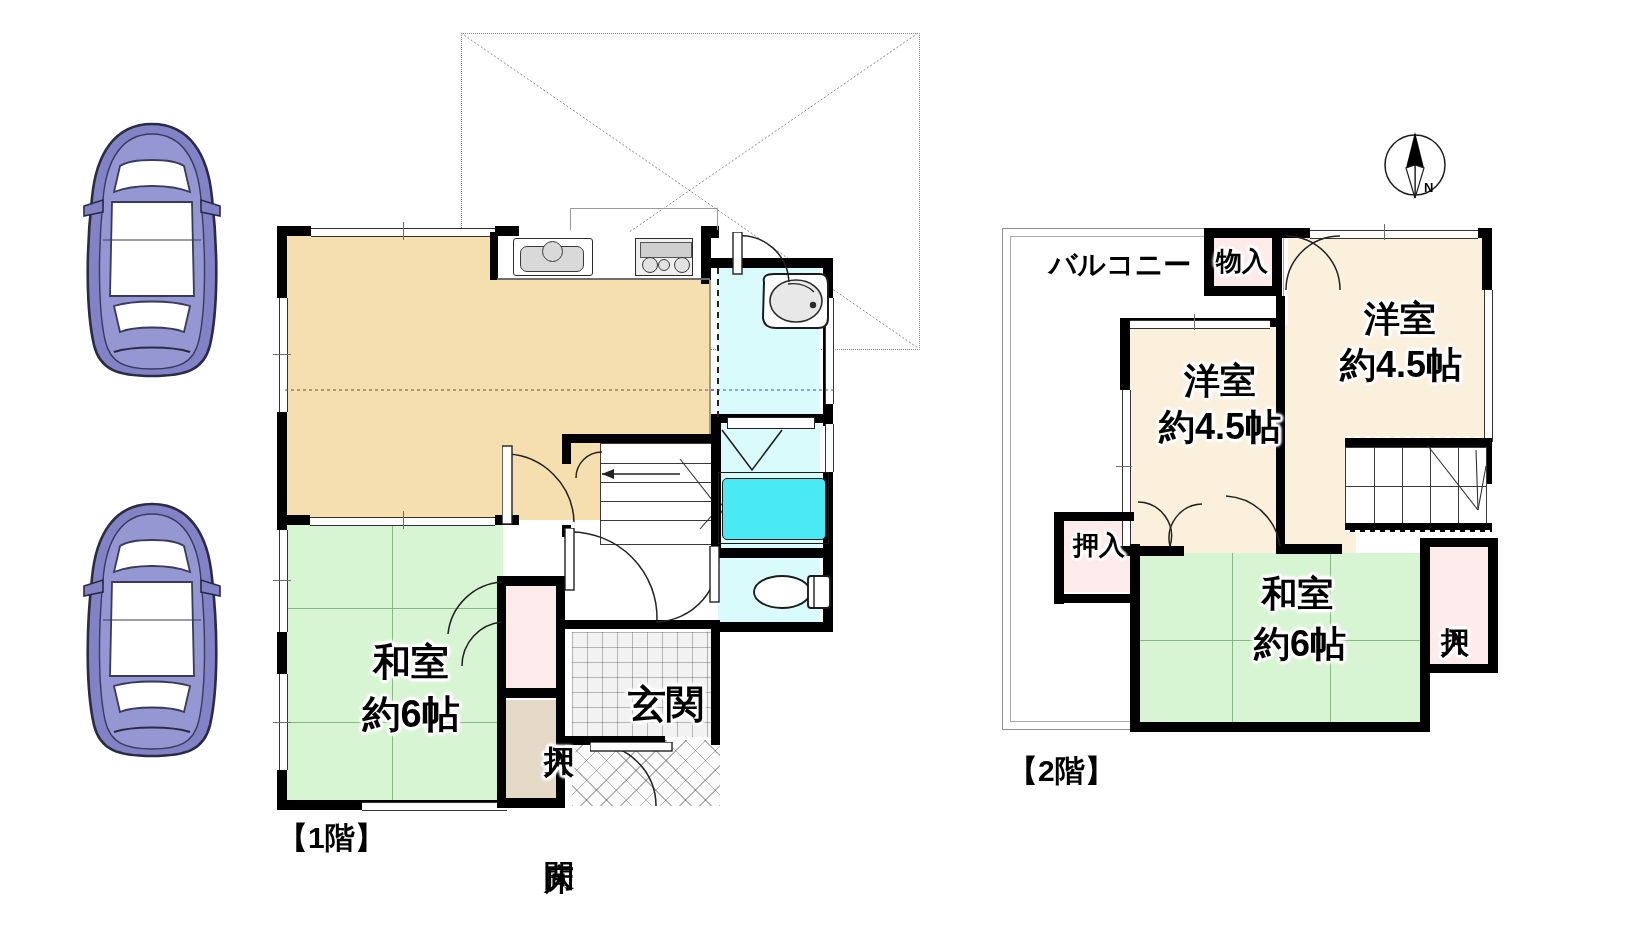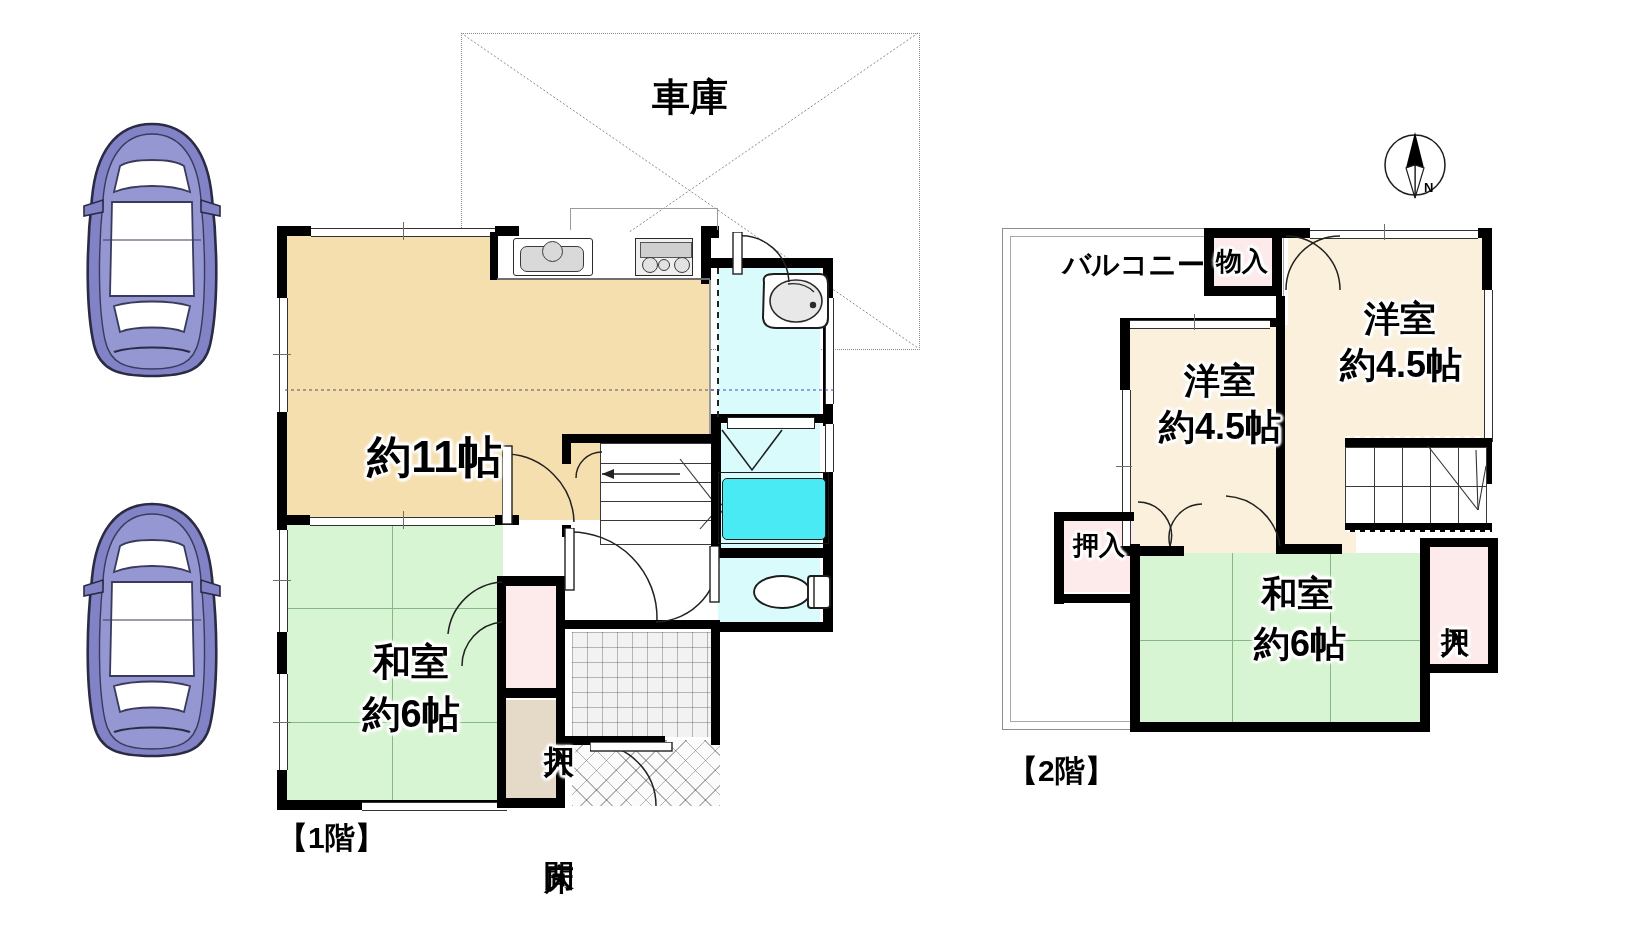--- a/index.html
+++ b/index.html
@@ -113,21 +113,20 @@
       <line x1="33" y1="120" x2="131" y2="120" stroke="#3a3a5c" stroke-width="1.2"></line>
       <path d="M44 232 C62 226 102 226 120 232" fill="none" stroke="#2b2b44" stroke-width="2.2"></path>
     </g>
   </svg>
 
   <div class="garage-box" style="left:461px;top:33px;width:457px;height:315px;"></div>
   <svg class="garage-x" style="left:461px;top:33px;" width="457" height="315">
     <line x1="0" y1="0" x2="457" y2="315" stroke="#8a8a8a" stroke-width="1" stroke-dasharray="2,2"></line>
     <line x1="457" y1="0" x2="0" y2="315" stroke="#8a8a8a" stroke-width="1" stroke-dasharray="2,2"></line>
   </svg>
-  <div class="lbl" style="left:600px;top:78px;width:180px;font-size:38px;">車庫</div>
 
   <div class="fill f-ldk" style="left:285px;top:232px;width:425px;height:288px;"></div>
 
   <div class="fill f-white" style="left:497px;top:232px;width:213px;height:48px;"></div>
 
   <div class="fill f-tatami" style="left:285px;top:525px;width:218px;height:278px;"></div>
 
   <div class="mat" style="left:285px;top:608px;width:218px;height:1.4px;"></div>
   <div class="mat" style="left:285px;top:722px;width:218px;height:1.4px;"></div>
   <div class="mat" style="left:392px;top:525px;width:1.4px;height:83px;"></div>
@@ -294,28 +293,28 @@
   <svg style="position:absolute;left:650px;top:546px;" width="74" height="84">
     <path d="M68 4 A64 64 0 0 1 6 76" fill="none" stroke="#222" stroke-width="1.5"></path>
     <rect x="60" y="0" width="9" height="56" fill="#fff" stroke="#222" stroke-width="1.4"></rect>
   </svg>
 
   <svg style="position:absolute;left:590px;top:742px;" width="92" height="68">
     <path d="M4 2 A62 62 0 0 1 66 64" fill="none" stroke="#222" stroke-width="1.5"></path>
     <rect x="0" y="0" width="82" height="9" fill="#fff" stroke="#222" stroke-width="1.4"></rect>
   </svg>
 
-  <div class="lbl" style="left:290px;top:388px;width:240px;font-size:44px;">
-    <span>約11帖</span>
-  </div>
   <div class="lbl" style="left:300px;top:603px;width:180px;font-size:38px;">
     <span>和室</span>
   </div>
   <div class="lbl" style="left:295px;top:655px;width:190px;font-size:38px;">
     <span>約6帖</span>
+  </div>
+  <div class="lbl" style="left:580px;top:645px;width:130px;font-size:38px;">
+    <span>玄関</span>
   </div>
   <div class="lbl lbl-v" style="left:512px;top:590px;height:96px;font-size:30px;">
     <span>押入</span>
   </div>
   <div class="lbl lbl-v" style="left:512px;top:706px;height:94px;font-size:30px;">
     <span>床間</span>
   </div>
   <div class="lbl plain" style="left:278px;top:822px;width:140px;font-size:30px;text-align:left;">【1階】</div>
 
   <div class="abs" style="left:1002px;top:228px;width:290px;height:502px;border:1.4px solid #8d8d8d;background:#ffffff;"></div>
@@ -395,21 +394,21 @@
     <path d="M2 56 A54 54 0 0 1 56 2" fill="none" stroke="#222" stroke-width="1.5"></path>
   </svg>
   <svg style="position:absolute;left:1136px;top:498px;" width="70" height="52">
     <path d="M34 48 A34 34 0 0 0 2 4" fill="none" stroke="#222" stroke-width="1.5"></path>
     <path d="M34 48 A34 34 0 0 1 66 6" fill="none" stroke="#222" stroke-width="1.5"></path>
   </svg>
   <svg style="position:absolute;left:1212px;top:494px;" width="72" height="58">
     <path d="M68 52 A58 58 0 0 0 14 2" fill="none" stroke="#222" stroke-width="1.5"></path>
   </svg>
 
-  <div class="lbl plain" style="left:1035px;top:250px;width:170px;font-size:28px;text-align:right;">バルコニー</div>
+  <div class="lbl plain" style="left:1035px;top:250px;width:170px;font-size:28px;text-align:center;">バルコニー</div>
   <div class="lbl" style="left:1206px;top:248px;width:72px;font-size:26px;">物入</div>
   <div class="lbl" style="left:1140px;top:362px;width:160px;font-size:36px;">洋室</div>
   <div class="lbl" style="left:1110px;top:408px;width:220px;font-size:36px;">約4.5帖</div>
   <div class="lbl" style="left:1320px;top:300px;width:160px;font-size:36px;">洋室</div>
   <div class="lbl" style="left:1296px;top:346px;width:210px;font-size:36px;">約4.5帖</div>
   <div class="lbl" style="left:1215px;top:575px;width:165px;font-size:36px;">和室</div>
   <div class="lbl" style="left:1210px;top:625px;width:180px;font-size:36px;">約6帖</div>
   <div class="lbl" style="left:1060px;top:532px;width:78px;font-size:26px;">押入</div>
   <div class="lbl lbl-v" style="left:1440px;top:556px;height:100px;font-size:28px;">押入</div>
   <div class="lbl plain" style="left:1008px;top:755px;width:140px;font-size:30px;text-align:left;">【2階】</div>

